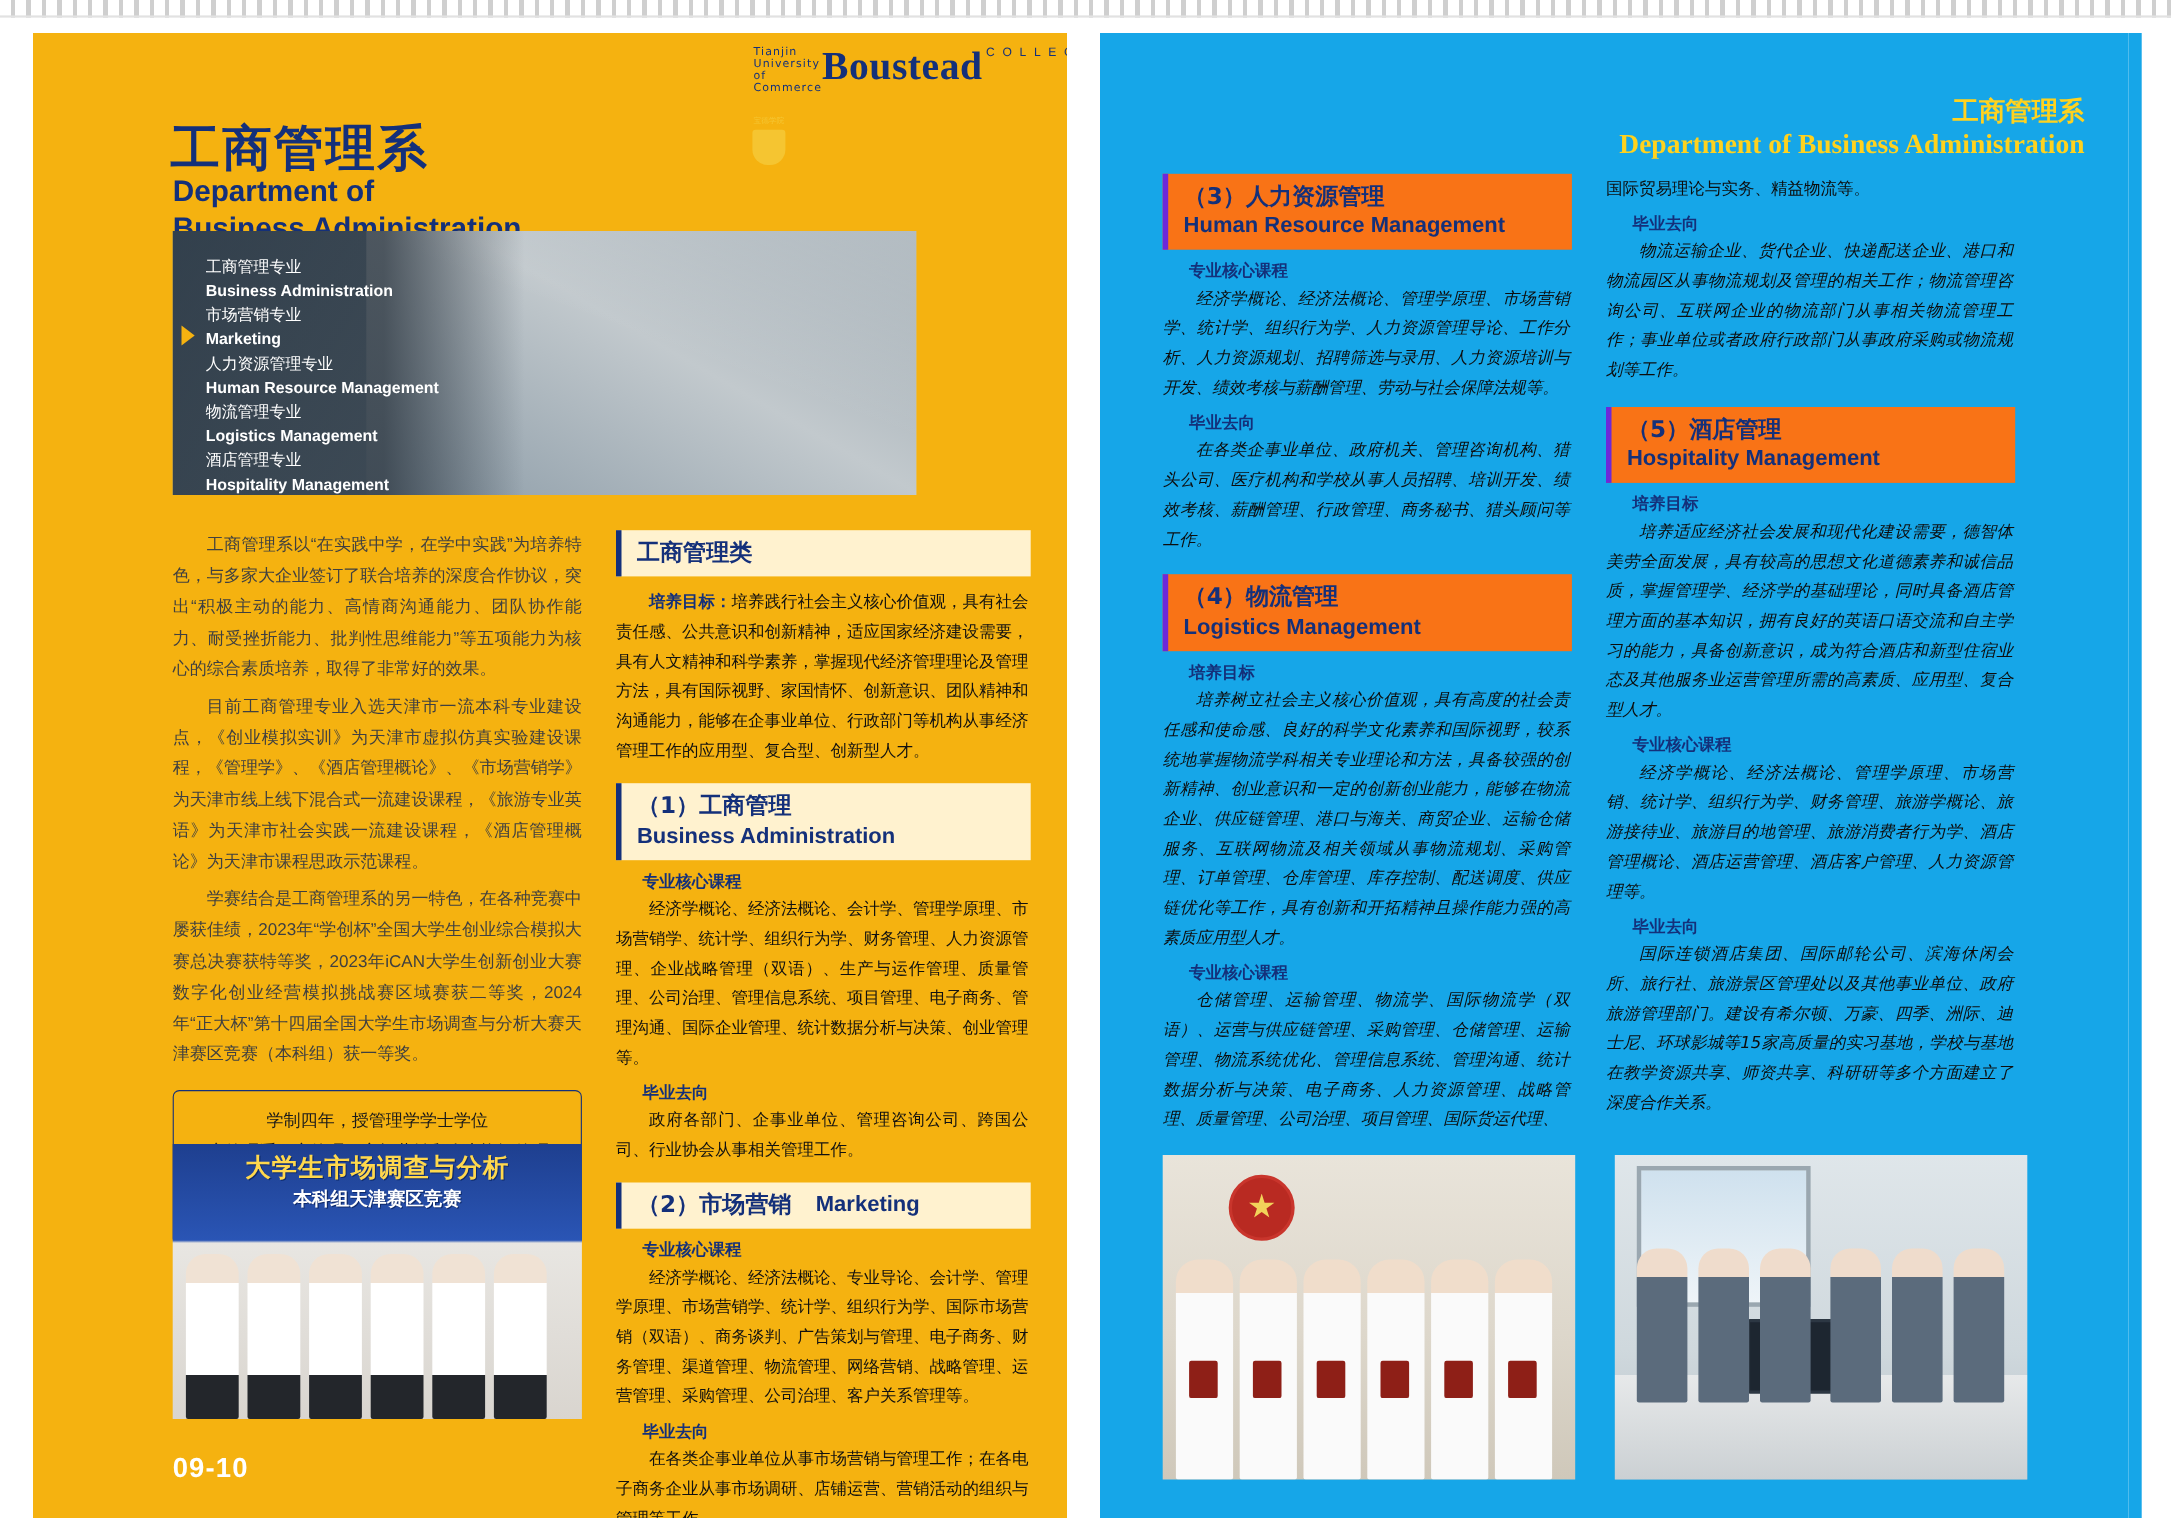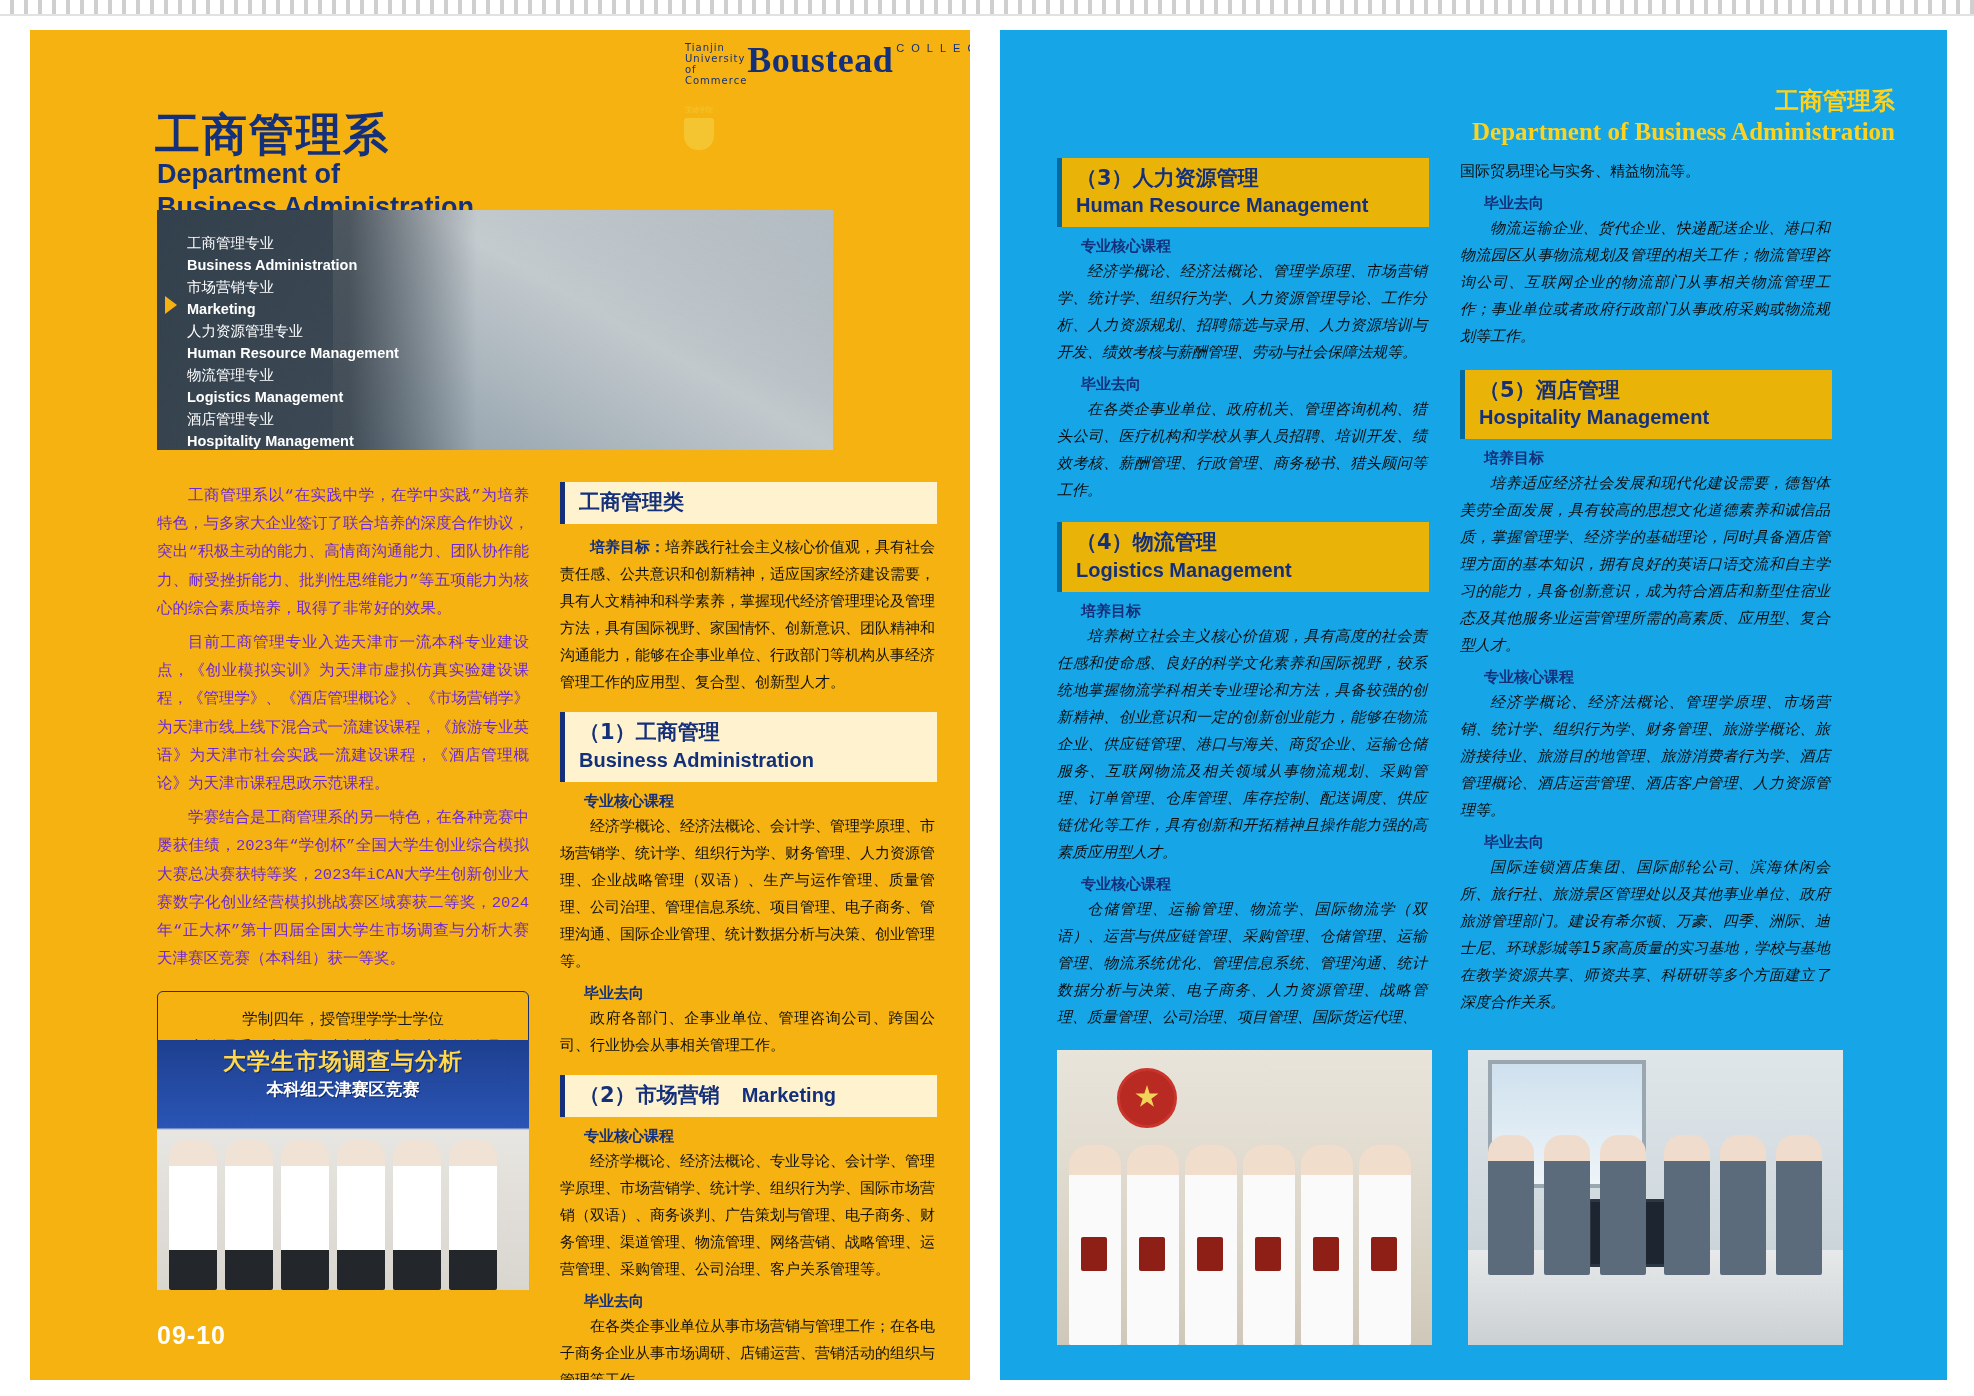--- a/index.html
+++ b/index.html
@@ -161,22 +161,22 @@
   
   .lcol-a {
     position: absolute; left: 117px; top: 452px;
     width: 372px;
   }
   .lcol-b {
     position: absolute; left: 520px; top: 452px;
     width: 377px;
   }
   .body-cn {
-    font-family: Liberation Mono, monospace;
-    font-size: 15.5px; color: #6d28d9; line-height: 1.82;
+    font-family: Liberation Sans, sans-serif;
+    font-size: 15.5px; color: #404040; line-height: 1.82;
     text-align: justify; text-indent: 2em;
   }
   .body-cn.p2 { margin-top: 6px; }
 
   .degree-box {
     margin-top: 18px;
     border: 1.5px solid #14307a;
     border-radius: 6px;
     padding: 14px 16px 16px 16px;
     font-family: "DejaVu Sans", sans-serif;
@@ -223,22 +223,22 @@
 
   
   .sec-box {
     position: relative;
     background: #fff2cf;
     border-left: 5px solid #14307a;
     padding: 7px 12px 8px 14px;
     margin-bottom: 10px;
   }
   .sec-box.blue {
-    background: #eab308;
-    border-left: 5px solid #0369a1;
+    background: #f97316;
+    border-left: 5px solid #6d28d9;
   }
   .sec-cn {
     font-family: "DejaVu Sans", sans-serif;
     font-size: 21px; font-weight: bold; color: #14307a;
     line-height: 1.3;
   }
   .sec-en {
     font-family: "Liberation Sans", sans-serif;
     font-size: 20px; font-weight: bold; color: #14307a;
     line-height: 1.35;

